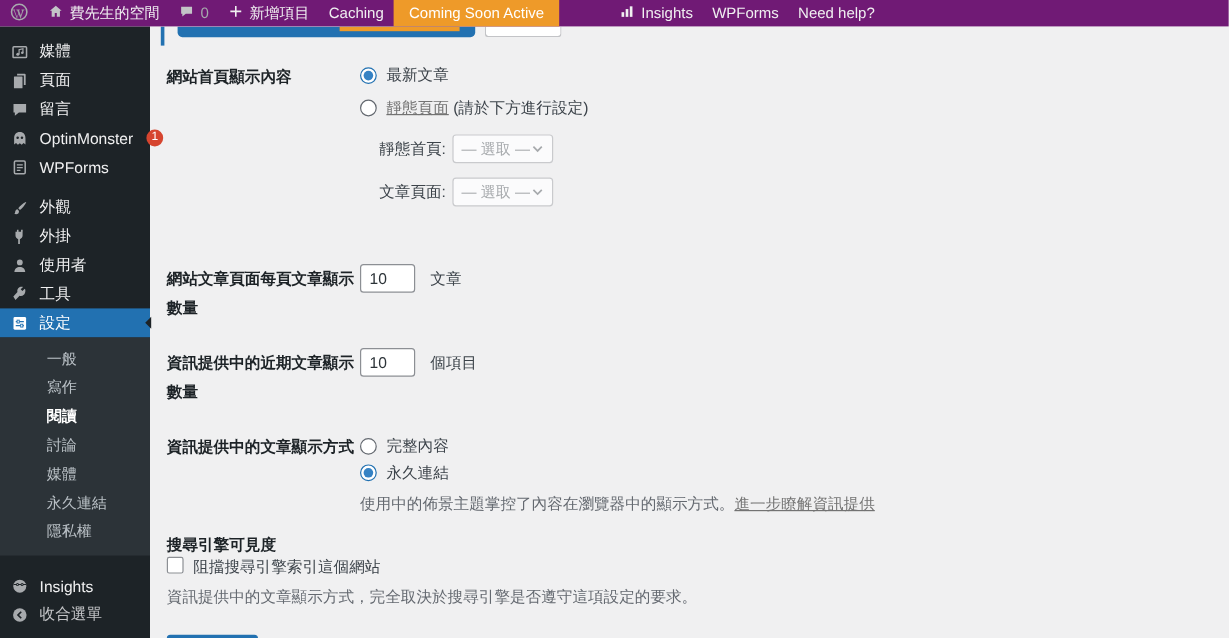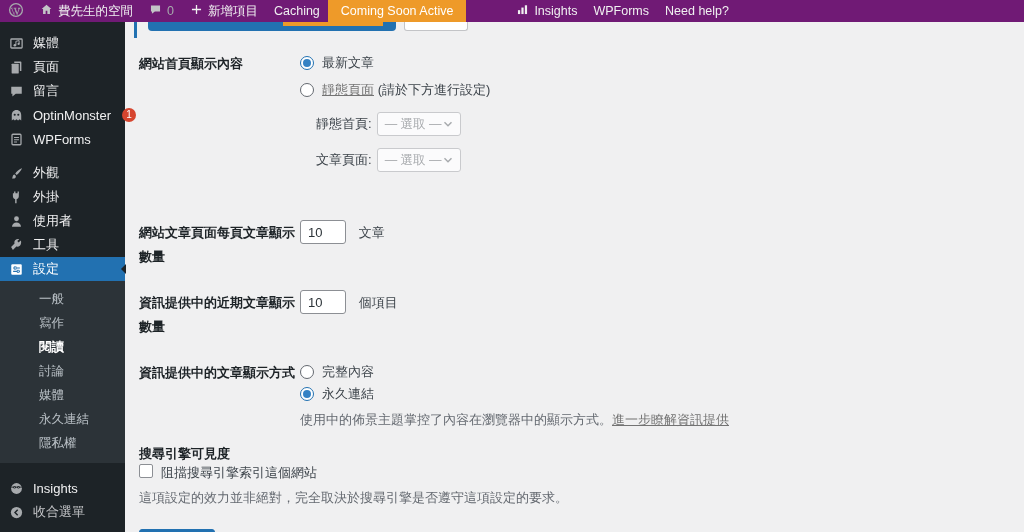--- a/index.html
+++ b/index.html
@@ -335,21 +335,21 @@
       </div>
 
       
       <div class="row mt14">
         <div class="row-label">搜尋引擎可見度</div>
         <div class="field">
           <div class="check-line">
             <span class="checkbox"></span>
             <span>阻擋搜尋引擎索引這個網站</span>
           </div>
-          <div class="note note-tight">這項設定的效力並非絕對，完全取決於搜尋引擎是否遵守這項設定的要求。</div>
+          <div class="note note-tight">資訊提供中的文章顯示方式，完全取決於搜尋引擎是否遵守這項設定的要求。</div>
         </div>
       </div>
 
       
       <button class="save-btn">儲存設定</button>
 
       
       
 
     </div>

